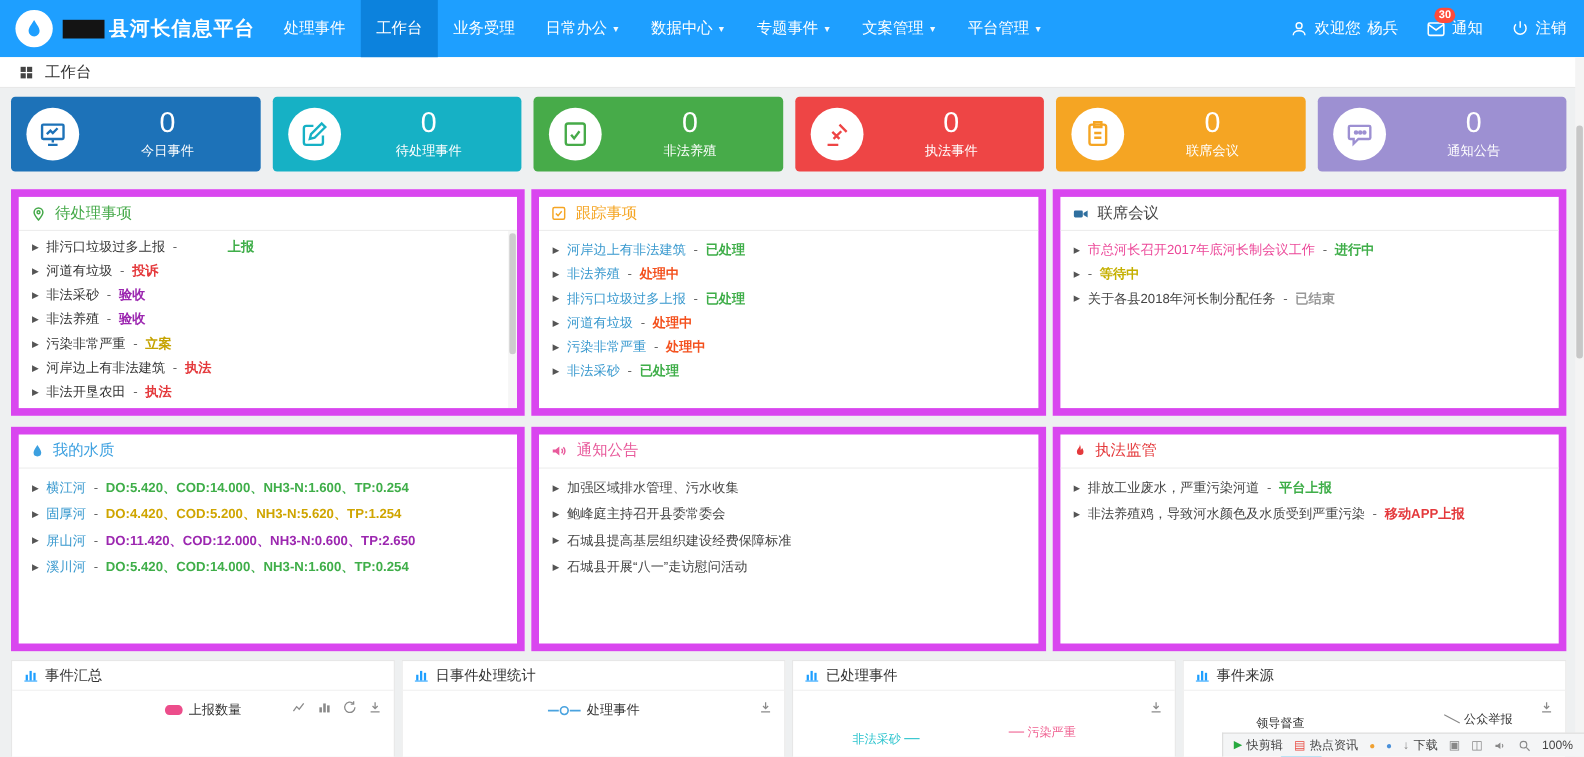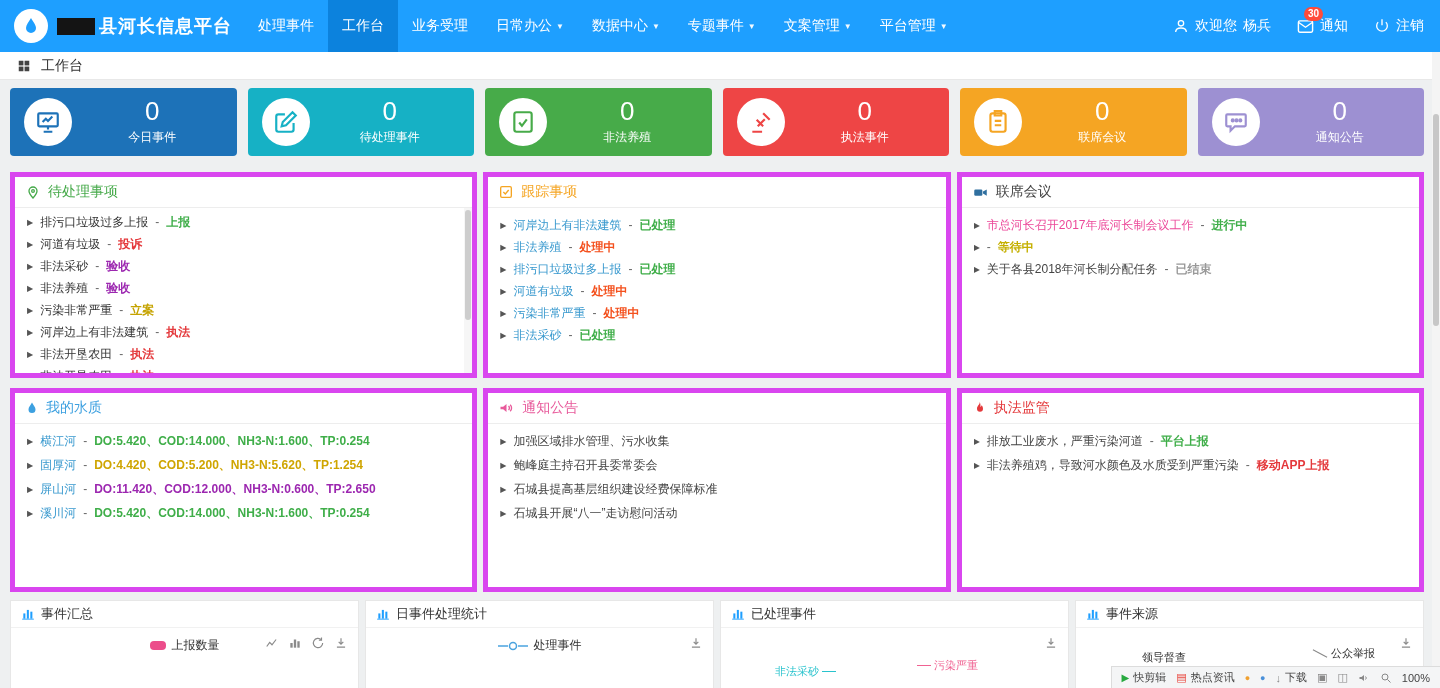--- a/index.html
+++ b/index.html
@@ -40,21 +40,21 @@
   .c-blue   { background:#1d72b8; }
   .c-cyan   { background:#16b1c5; }
   .c-green  { background:#47ab49; }
   .c-red    { background:#ee4545; }
   .c-orange { background:#f5a523; }
   .c-purple { background:#9d90d2; }
 
   
   .panel-grid { display:grid; grid-template-columns:1fr 1fr 1fr; gap:6px; margin:16px 16px 0 10px; }
   .panel-grid.row2 { margin-top:10px; }
-  .panel { background:#fff; border:5px solid #d946ef; height:206px; overflow:hidden; position:relative; }
+  .panel { background:#fff; border:7px solid #d946ef; height:206px; overflow:hidden; position:relative; }
   .row2 .panel { height:204px; }
   .panel-header { height:31px; display:flex; align-items:center; gap:7px; padding:0 10px; border-bottom:1px solid #ededed; font-size:14px; }
   .t-green  { color:#45a949; }
   .t-orange { color:#f5a523; }
   .t-dark   { color:#444; }
   .t-blue   { color:#3ca0e0; }
   .t-pink   { color:#e85a9b; }
   .t-red    { color:#e4393c; }
   .panel-list { list-style:none; margin-top:3px; padding:0 12px; }
   .panel-list li { display:flex; align-items:center; gap:7px; height:22px; font-size:12px; cursor:pointer; white-space:nowrap; overflow:hidden; }
@@ -263,21 +263,21 @@
         <path d="M12 21c-4-4.5-6-7.5-6-10.5a6 6 0 1 1 12 0C18 13.5 16 16.5 12 21z"></path>
           <circle cx="12" cy="10.5" r="2"></circle>
       </svg>
       <span class="t-green">待处理事项</span>
     </div>
     <ul class="panel-list">
         <li>
           <span class="arrow">▶</span>
           <span class="item-text" style="color: rgb(51, 51, 51);">排污口垃圾过多上报</span>
           <span class="item-sep">-</span>
-          <span class="item-tag" style="color: rgb(63, 174, 73);">上报</span>
+          <span class="item-tag" style="color: rgb(63, 174, 73); margin-left: 39px;">上报</span>
         </li>
         <li>
           <span class="arrow">▶</span>
           <span class="item-text" style="color: rgb(51, 51, 51);">河道有垃圾</span>
           <span class="item-sep">-</span>
           <span class="item-tag" style="color: rgb(228, 57, 60);">投诉</span>
         </li>
         <li>
           <span class="arrow">▶</span>
           <span class="item-text" style="color: rgb(51, 51, 51);">非法采砂</span>

